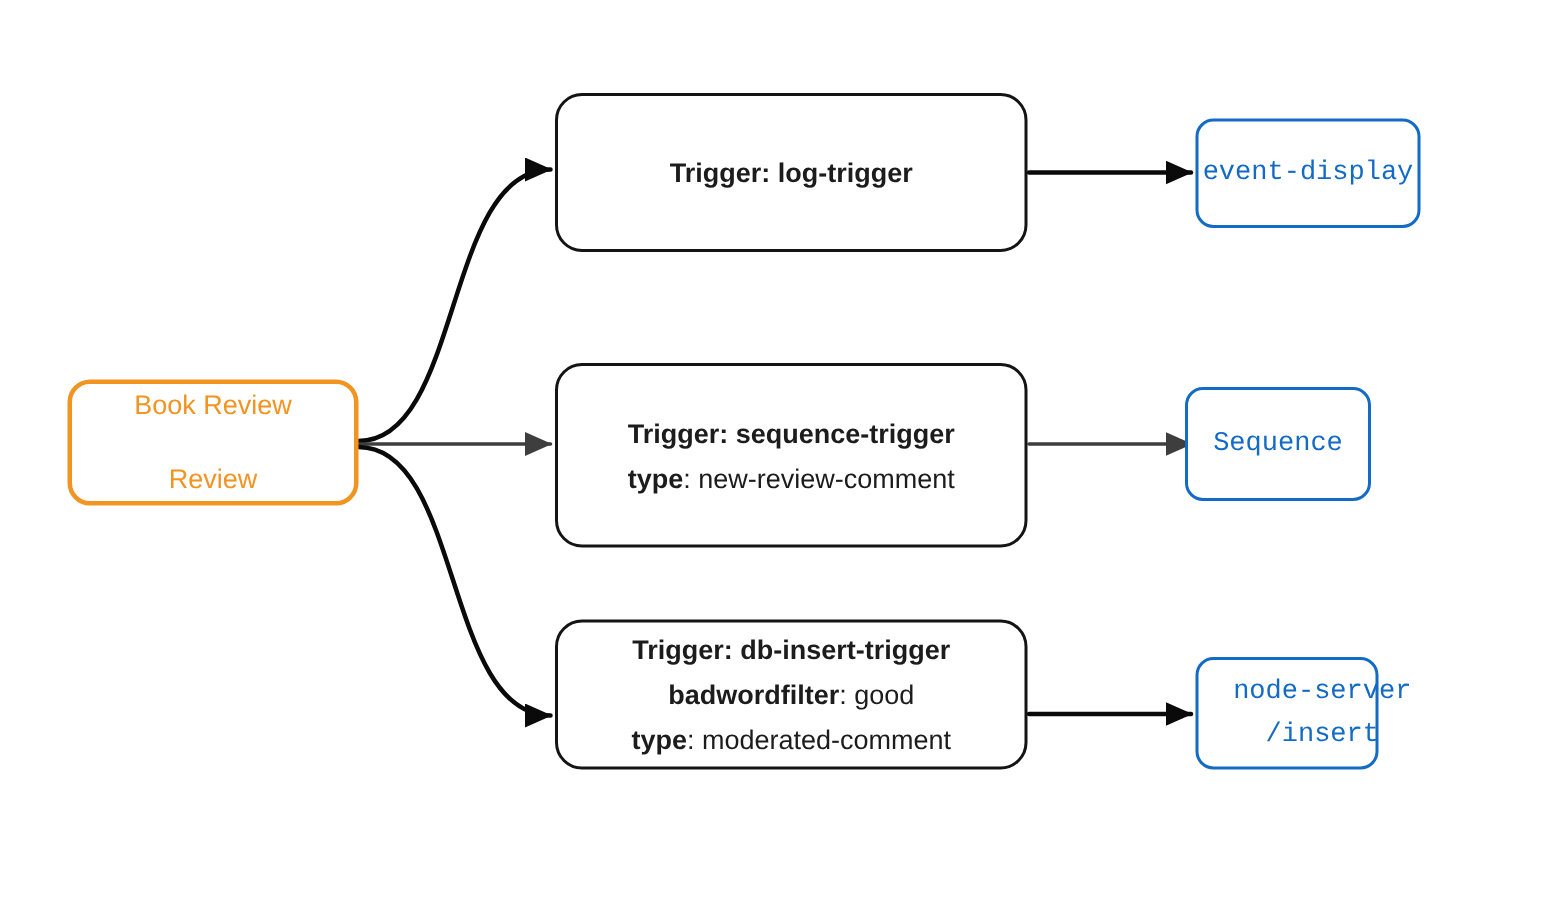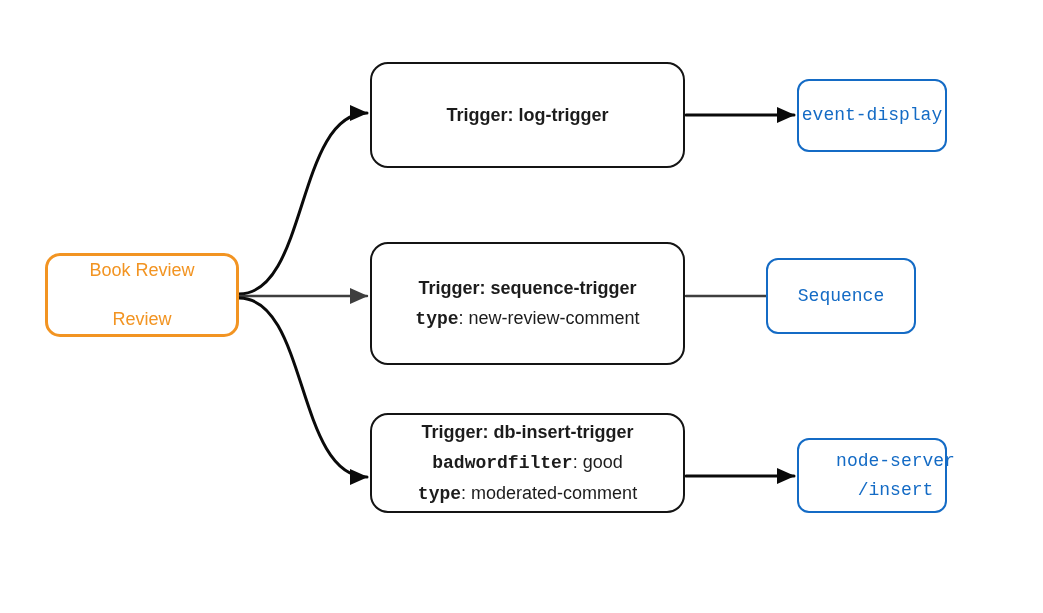--- a/index.html
+++ b/index.html
@@ -31,21 +31,21 @@
     background: #ffffff;
   }
   .trigger-node {
     border: 2.5px solid var(--node-border, #141414);
     border-radius: 18px;
     color: var(--text-dark, #1c1c1c);
     font-size: 18px;
     line-height: 30px;
   }
   .trigger-node .title { font-weight: bold; }
-  .trigger-node b { font-weight: bold; font-family: Liberation Mono, monospace; }
+  .trigger-node b { font-weight: bold; }
   .broker-node {
     border: 3px solid var(--broker, #f29422);
     border-radius: 15px;
     color: var(--broker, #f29422);
     font-size: 18px;
     line-height: 29px;
     justify-content: space-between;
   }
   .sink-node {
     border: 2.5px solid var(--sink, #146bc5);
@@ -104,23 +104,23 @@
     <span class="line title">Trigger: db-insert-trigger</span>
     <span class="line"><b>badwordfilter</b><span>: good</span></span>
     <span class="line"><b>type</b><span>: moderated-comment</span></span>
   </div>
 
   <div class="node sink-node" style="left:797px; top:79px; width:150px; height:73px;">
     <span class="line">event-display</span>
 
   </div>
 
-  <div class="node sink-node" style="left:766px; top:258px; width:150px; height:76px;">
+  <div class="node sink-node" style="left:790px; top:258px; width:124px; height:76px;">
     <span class="line">Sequence</span>
 
   </div>
 
-  <div class="node sink-node" style="left:797px; top:438px; width:150px; height:75px;padding-left:47px;">
+  <div class="node sink-node" style="left:797px; top:438px; width:122px; height:75px;padding-left:47px;">
     <span class="line">node-server</span>
     <span class="line">/insert</span>
   </div>
 
 </div>
 
 </body></html>

